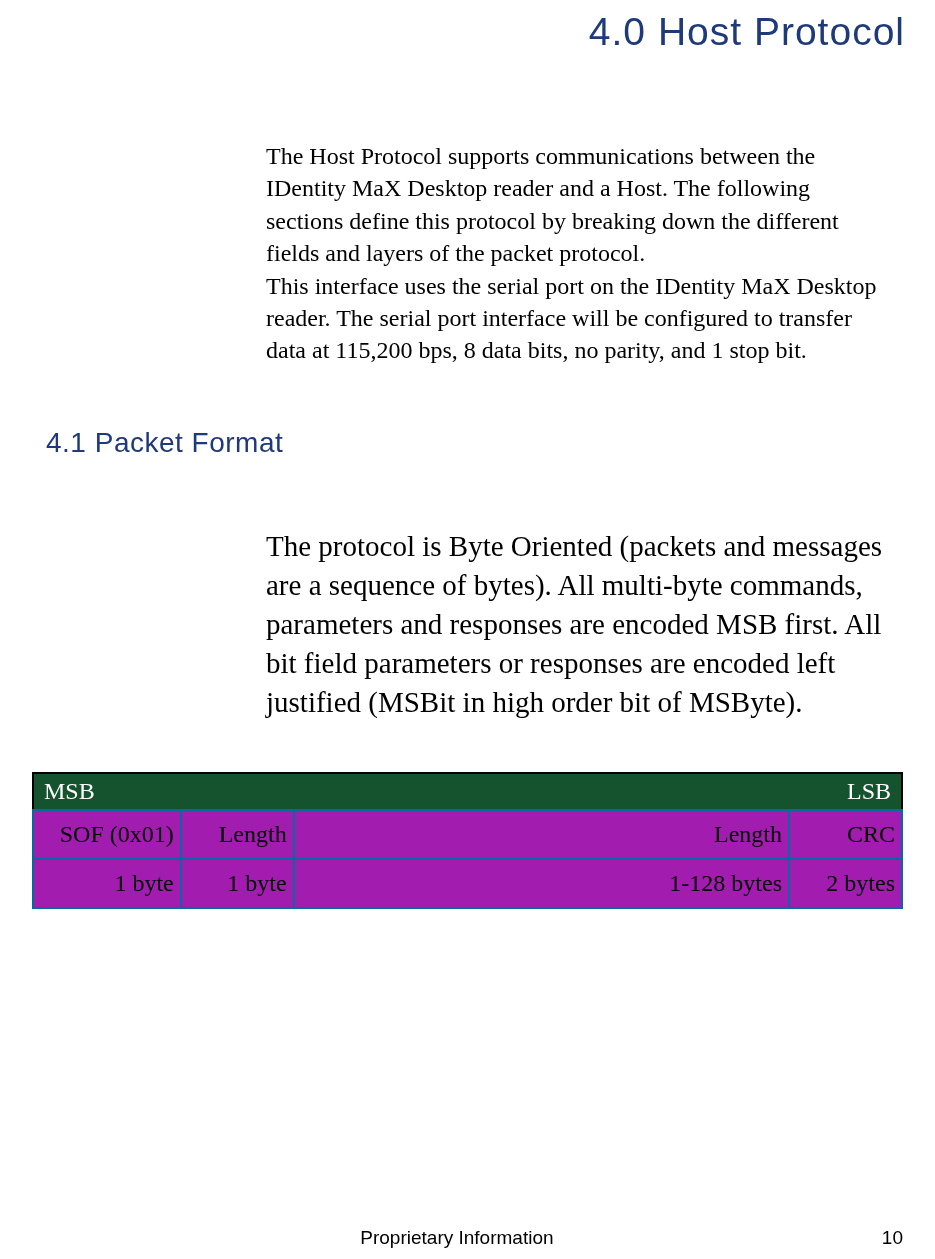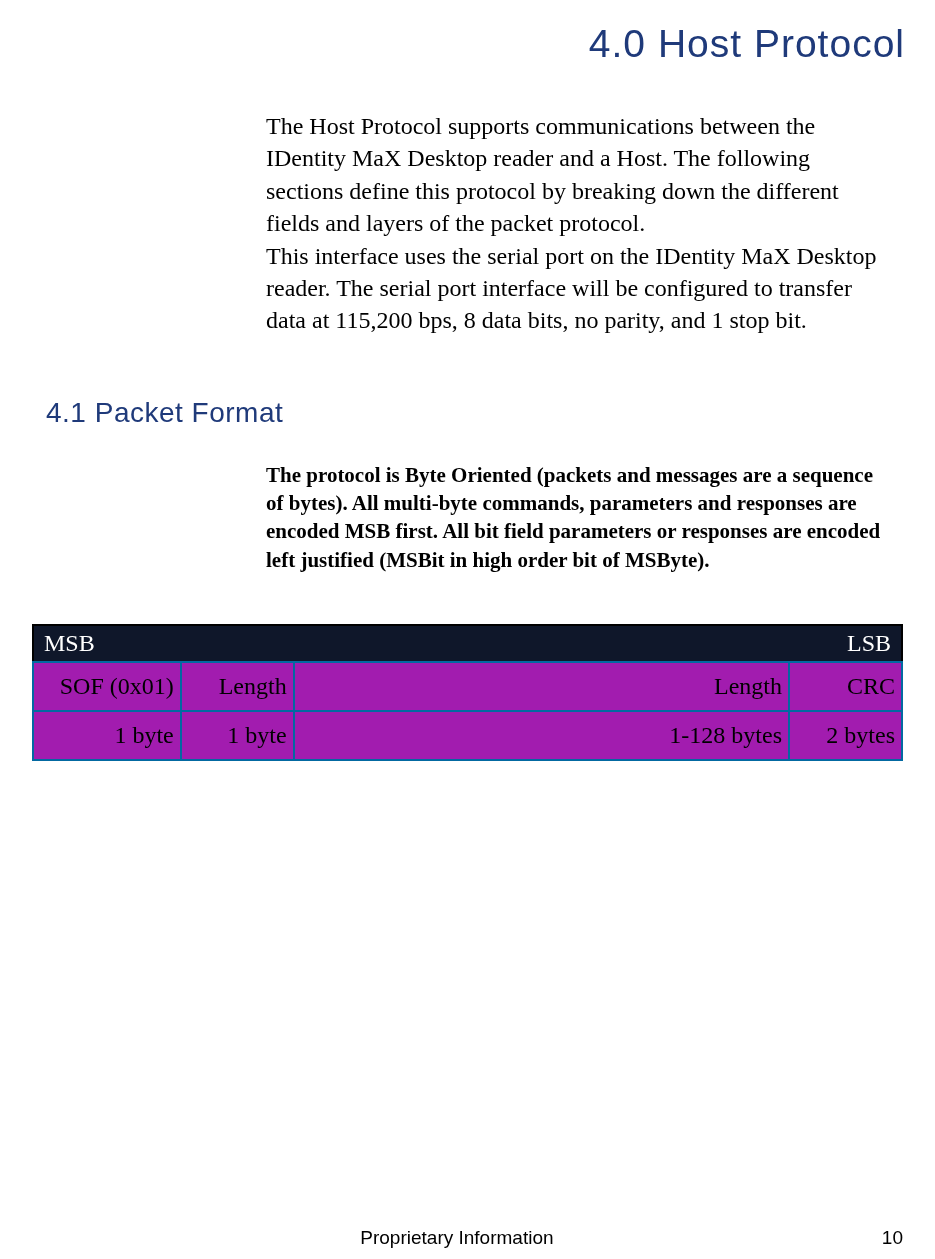--- a/index.html
+++ b/index.html
@@ -9,66 +9,65 @@
     }
     body {
       width: 935px;
       height: 1259px;
       background: white;
       font-family: "Times New Roman", Times, serif;
       position: relative;
       padding: 0;
     }
     .page-content {
-      padding: 12px 20px;
+      padding: 0 20px;
     }
     .main-heading {
       font-family: Verdana, Geneva, sans-serif;
       color: #1f3a7a;
       font-size: 39px;
       font-weight: normal;
       text-align: right;
       padding-right: 10px;
       padding-top: 10px;
       letter-spacing: 1px;
     }
     .body-paragraph {
       font-size: 24px;
       color: #000;
       margin-left: 246px;
       margin-right: 30px;
       line-height: 1.35;
-      margin-top: 44px;
+      margin-top: 86px;
     }
     .sub-heading {
       font-family: Verdana, Geneva, sans-serif;
       color: #1f3a7a;
       font-size: 28px;
       font-weight: normal;
       margin-left: 26px;
       margin-top: 60px;
       letter-spacing: 0.5px;
     }
     .body-paragraph-2 {
-      font-size: 21px;
+      font-size: 29px;
       color: #000;
       margin-left: 246px;
       margin-right: 30px;
       line-height: 1.35;
-      margin-top: 32px;
-      font-weight: bold;
+      margin-top: 68px;
     }
     .packet-table {
       margin: 50px 12px 0 12px;
       border: 2px solid #000;
       border-collapse: collapse;
       width: calc(100% - 24px);
     }
     .header-row {
-      background: #0f172a;
+      background: #14532d;
       color: white;
       font-size: 24px;
     }
     .header-row td {
       padding: 4px 10px;
     }
     .header-left {
       text-align: left;
     }
     .header-right {

